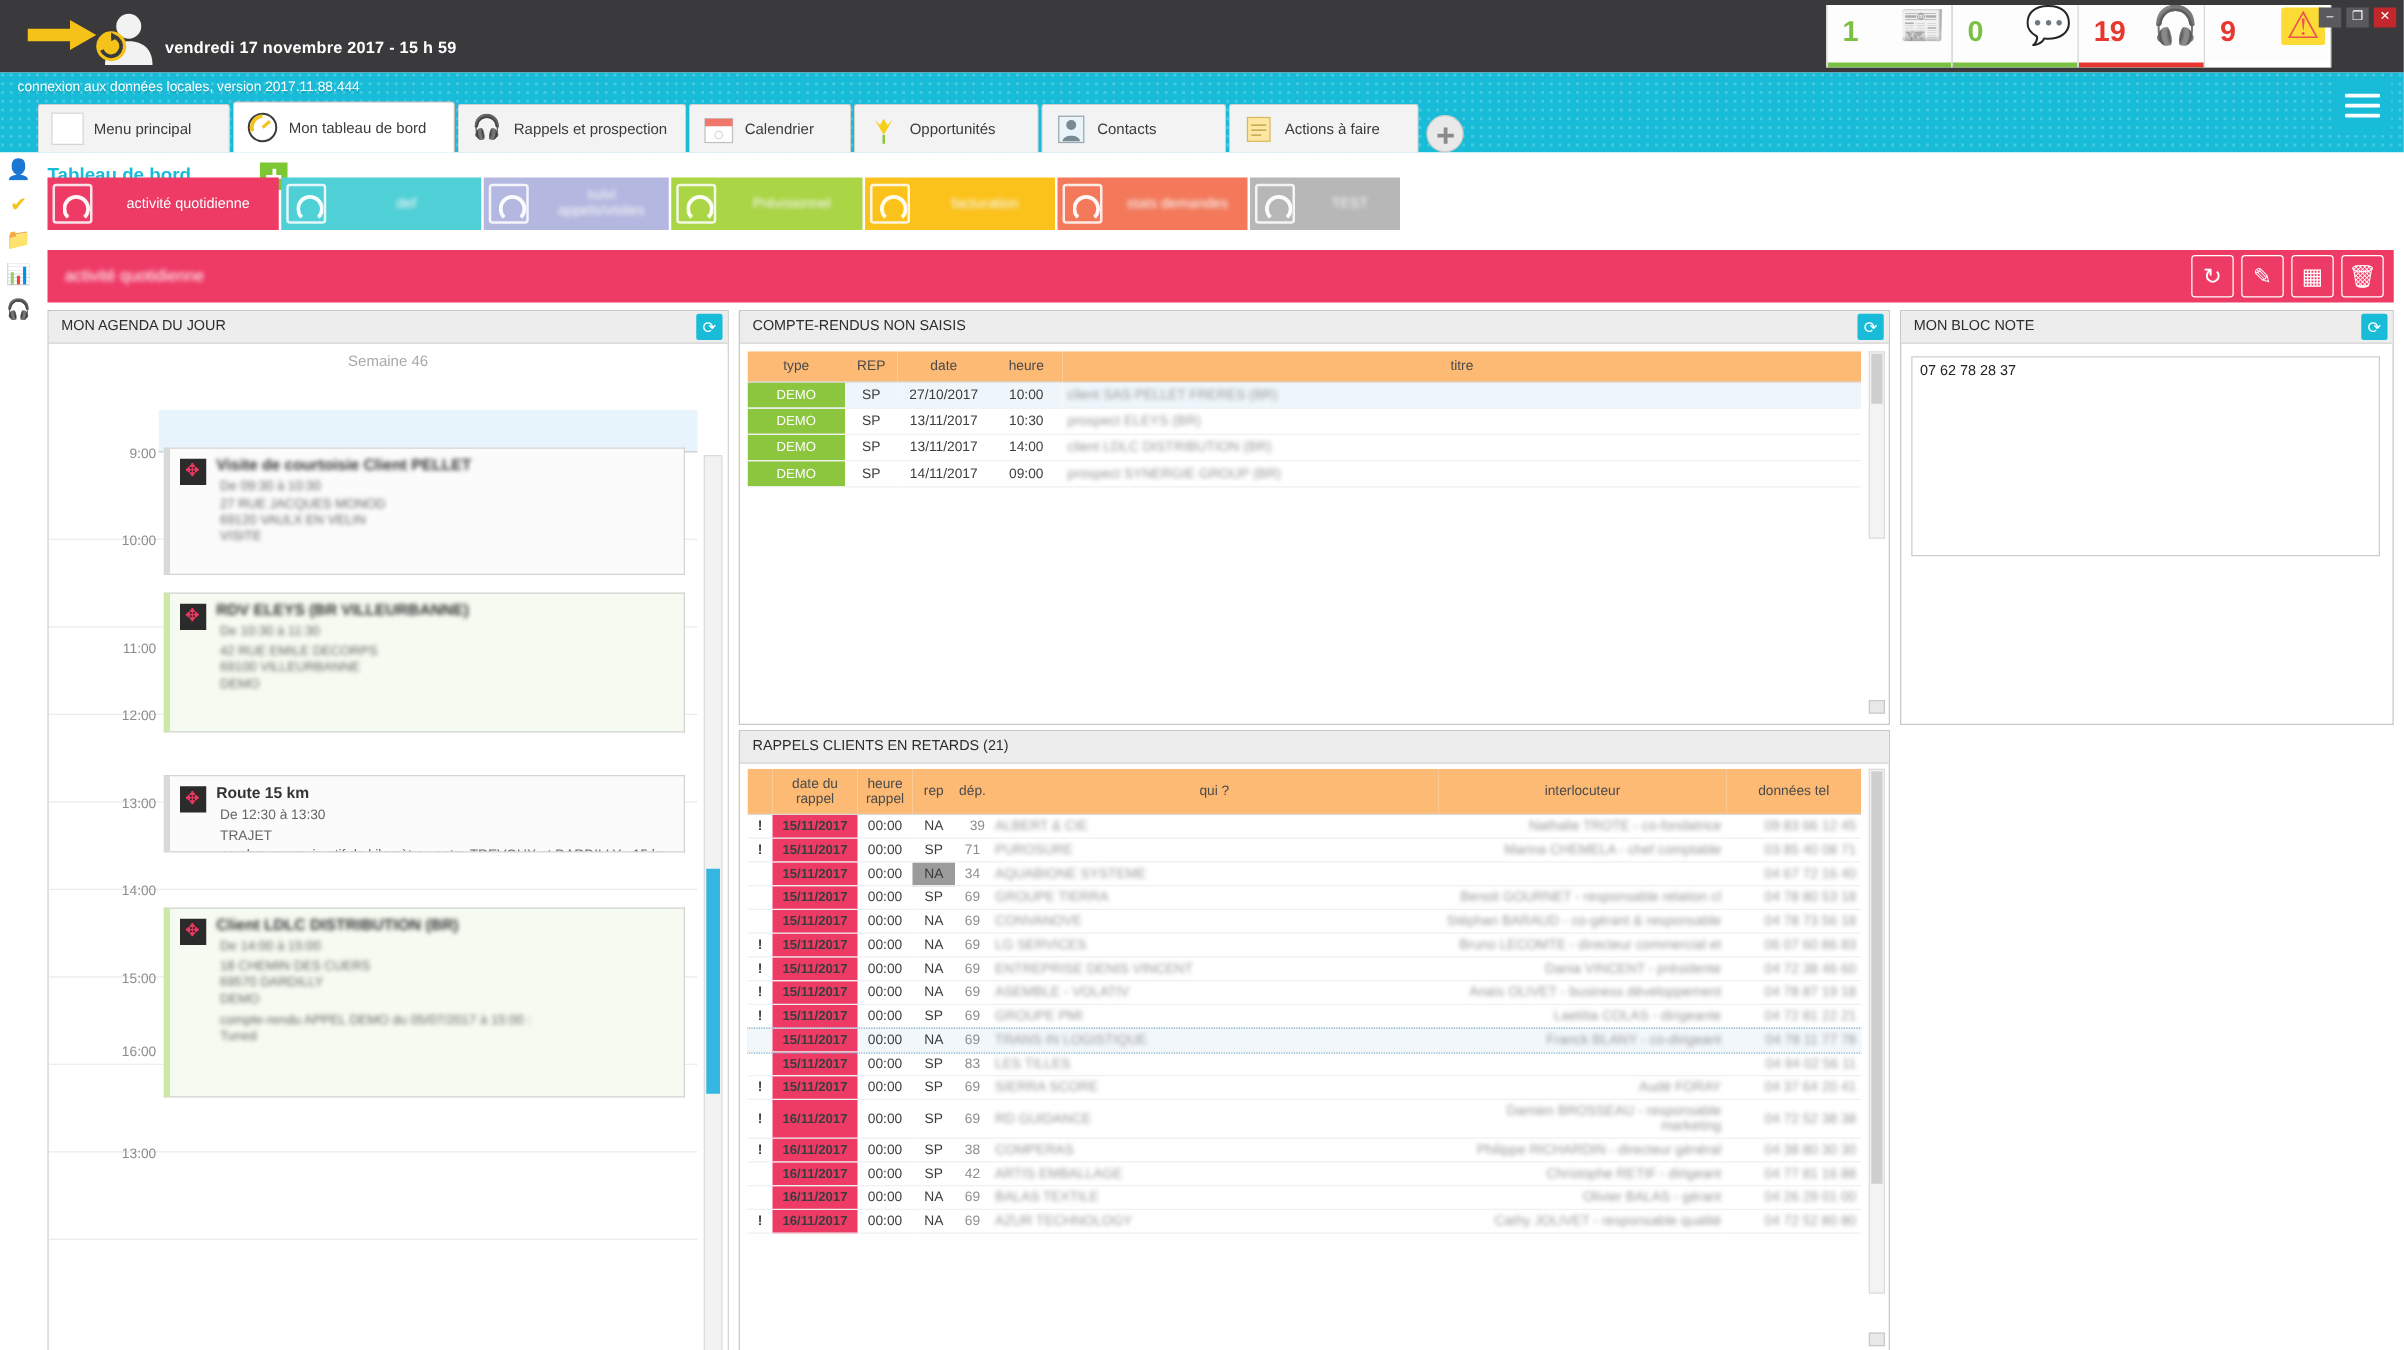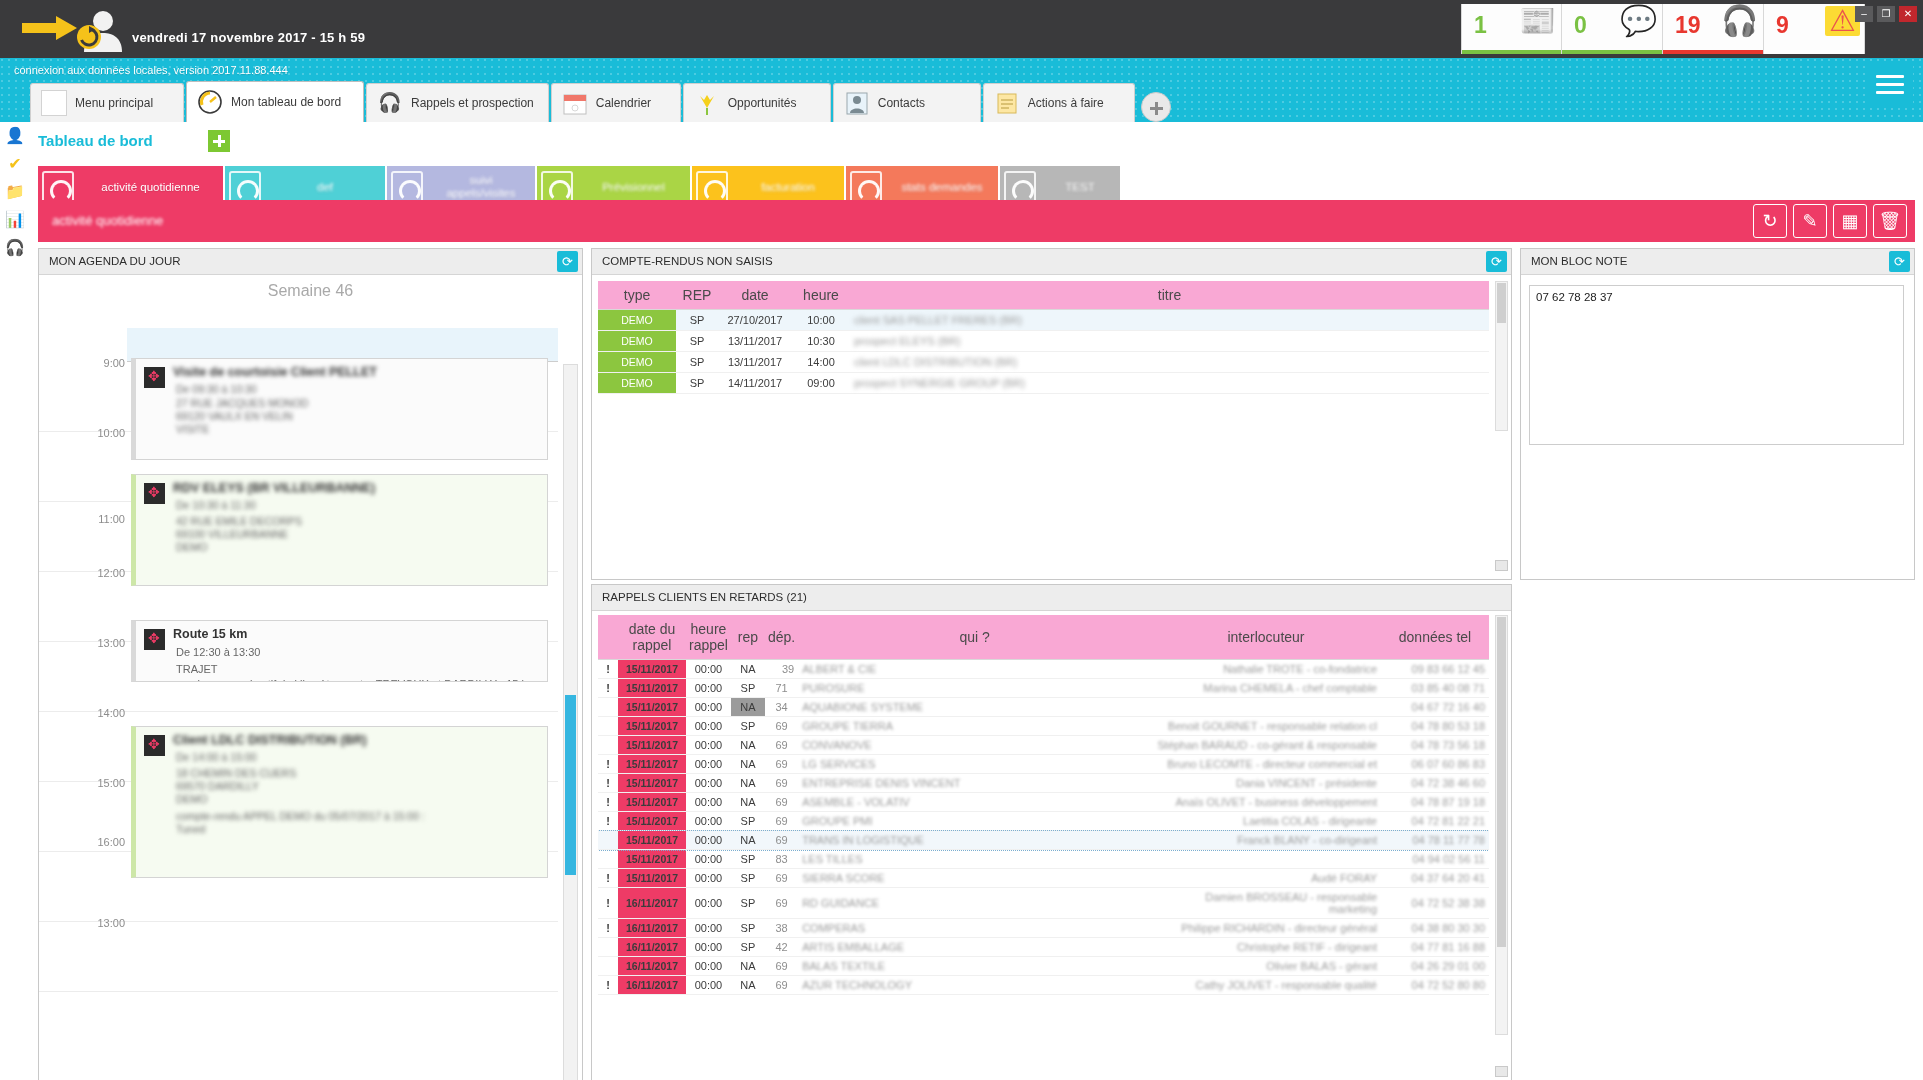--- a/index.html
+++ b/index.html
@@ -107,21 +107,21 @@
   #dashtitle { position:absolute; left:8px; top:10px; font-size:15px; color:#19bcd8; font-weight:bold; }
   #dash-add {
     position:absolute; left:178px; top:8px; width:22px; height:22px; background:#7dc832;
     cursor:pointer;
   }
   #dash-add:before,#dash-add:after{ content:""; position:absolute; background:#fff; }
   #dash-add:before{ left:5px; top:9.5px; width:12px; height:3px; }
   #dash-add:after { left:9.5px; top:5px; width:3px; height:12px; }
 
   
-  #ctabs { position:absolute; left:8px; top:44px; height:26px; display:flex; }
+  #ctabs { position:absolute; left:8px; top:20px; height:26px; display:flex; }
   .ctab {
     height:42px; display:flex; align-items:center; color:#fff; cursor:pointer;
     margin-right:2px; position:relative; padding-left:4px;
   }
   .ctab .gauge {
     width:32px; height:32px; flex:none; margin-right:4px; position:relative;
     border:2px solid rgba(255,255,255,.85); border-radius:3px;
   }
   .ctab .gauge:after{
     content:""; position:absolute; left:6px; top:7px; width:16px; height:16px;
@@ -153,21 +153,21 @@
   }
   .phead .refbtn {
     position:absolute; right:4px; top:2px; width:21px; height:21px;
     background:#19bcd8; color:#fff; font-size:13px; line-height:21px;
     text-align:center; cursor:pointer; border-radius:2px;
   }
 
   
   #agenda { left:8px; top:126px; width:545px; height:838px; }
   #agenda .ag-body { position:absolute; left:0; top:27px; right:0; bottom:0; overflow:hidden; background:#fff;}
-  #agenda .wk { text-align:center; color:#a9a9a9; font-size:16px; padding-top:6px; }
+  #agenda .wk { text-align:center; color:#a9a9a9; font-size:12px; padding-top:6px; }
   #agenda .dy { text-align:center; color:#a9a9a9; font-size:12px; padding-top:4px; }
   #ag-allday { position:absolute; left:88px; top:52px; right:24px; height:34px; background:#e8f4fb; border-bottom:1px solid #cdcdcd;}
   #ag-grid { position:absolute; left:0; top:86px; right:0; bottom:0; }
   .hrow { position:absolute; left:0; right:24px; height:70px; border-bottom:1px solid #ececec; }
   .hlab { position:absolute; left:56px; width:30px; text-align:right; color:#8c8c8c; font-size:11px; }
   .evt {
     position:absolute; left:92px; right:34px; background:#fbfbfb;
     border:1px solid #d4d4d4; border-left:5px solid #d9d9d9; overflow:hidden;
   }
   .evt .eicon { position:absolute; left:8px; top:8px; width:21px; height:21px; background:#2b2b2b; }
@@ -186,22 +186,22 @@
   
   #bloc { left:1490px; top:126px; width:395px; height:332px; }
   #bloc-ta {
     position:absolute; left:8px; top:36px; width:375px; height:160px;
     border:1px solid #cdcdcd; background:#fff; padding:5px 6px; font-size:11.5px;
     color:#222; resize:none; font-family:"Liberation Sans", sans-serif;
   }
 
   table.grid { border-collapse:collapse; width:100%; font-size:11px; }
   table.grid th {
-    font-weight:normal; color:#4a4a4a; background:#f9a8d4; border-bottom:1px solid #d9d9d9;
-    padding:6px 3px; font-size:14px;
+    font-weight:normal; color:#4a4a4a; background:#fdba74; border-bottom:1px solid #d9d9d9;
+    padding:6px 3px; font-size:11px;
   }
   table.grid td { padding:3px 4px; border-bottom:1px solid #f0f0f0; color:#3c3c3c; }
 
   .badge-demo  { background:#8cc63f; color:#fff; text-align:center; font-size:10.5px; padding:4px 0; }
   .badge-visite{ background:#b6dc8e; color:#515151; text-align:center; font-size:10.5px; padding:4px 0; }
   .pinkcell { background:#ee3b66; color:#fff; text-align:center; font-weight:bold; font-size:10.5px; }
   .bang { color:#e8372f; font-weight:bold; text-align:center; }
   .greycell { background:#9b9b9b; color:#fff; text-align:center; }
 
   .vscroll { position:absolute; right:3px; width:13px; background:#f3f3f3; border:1px solid #dcdcdc; }

